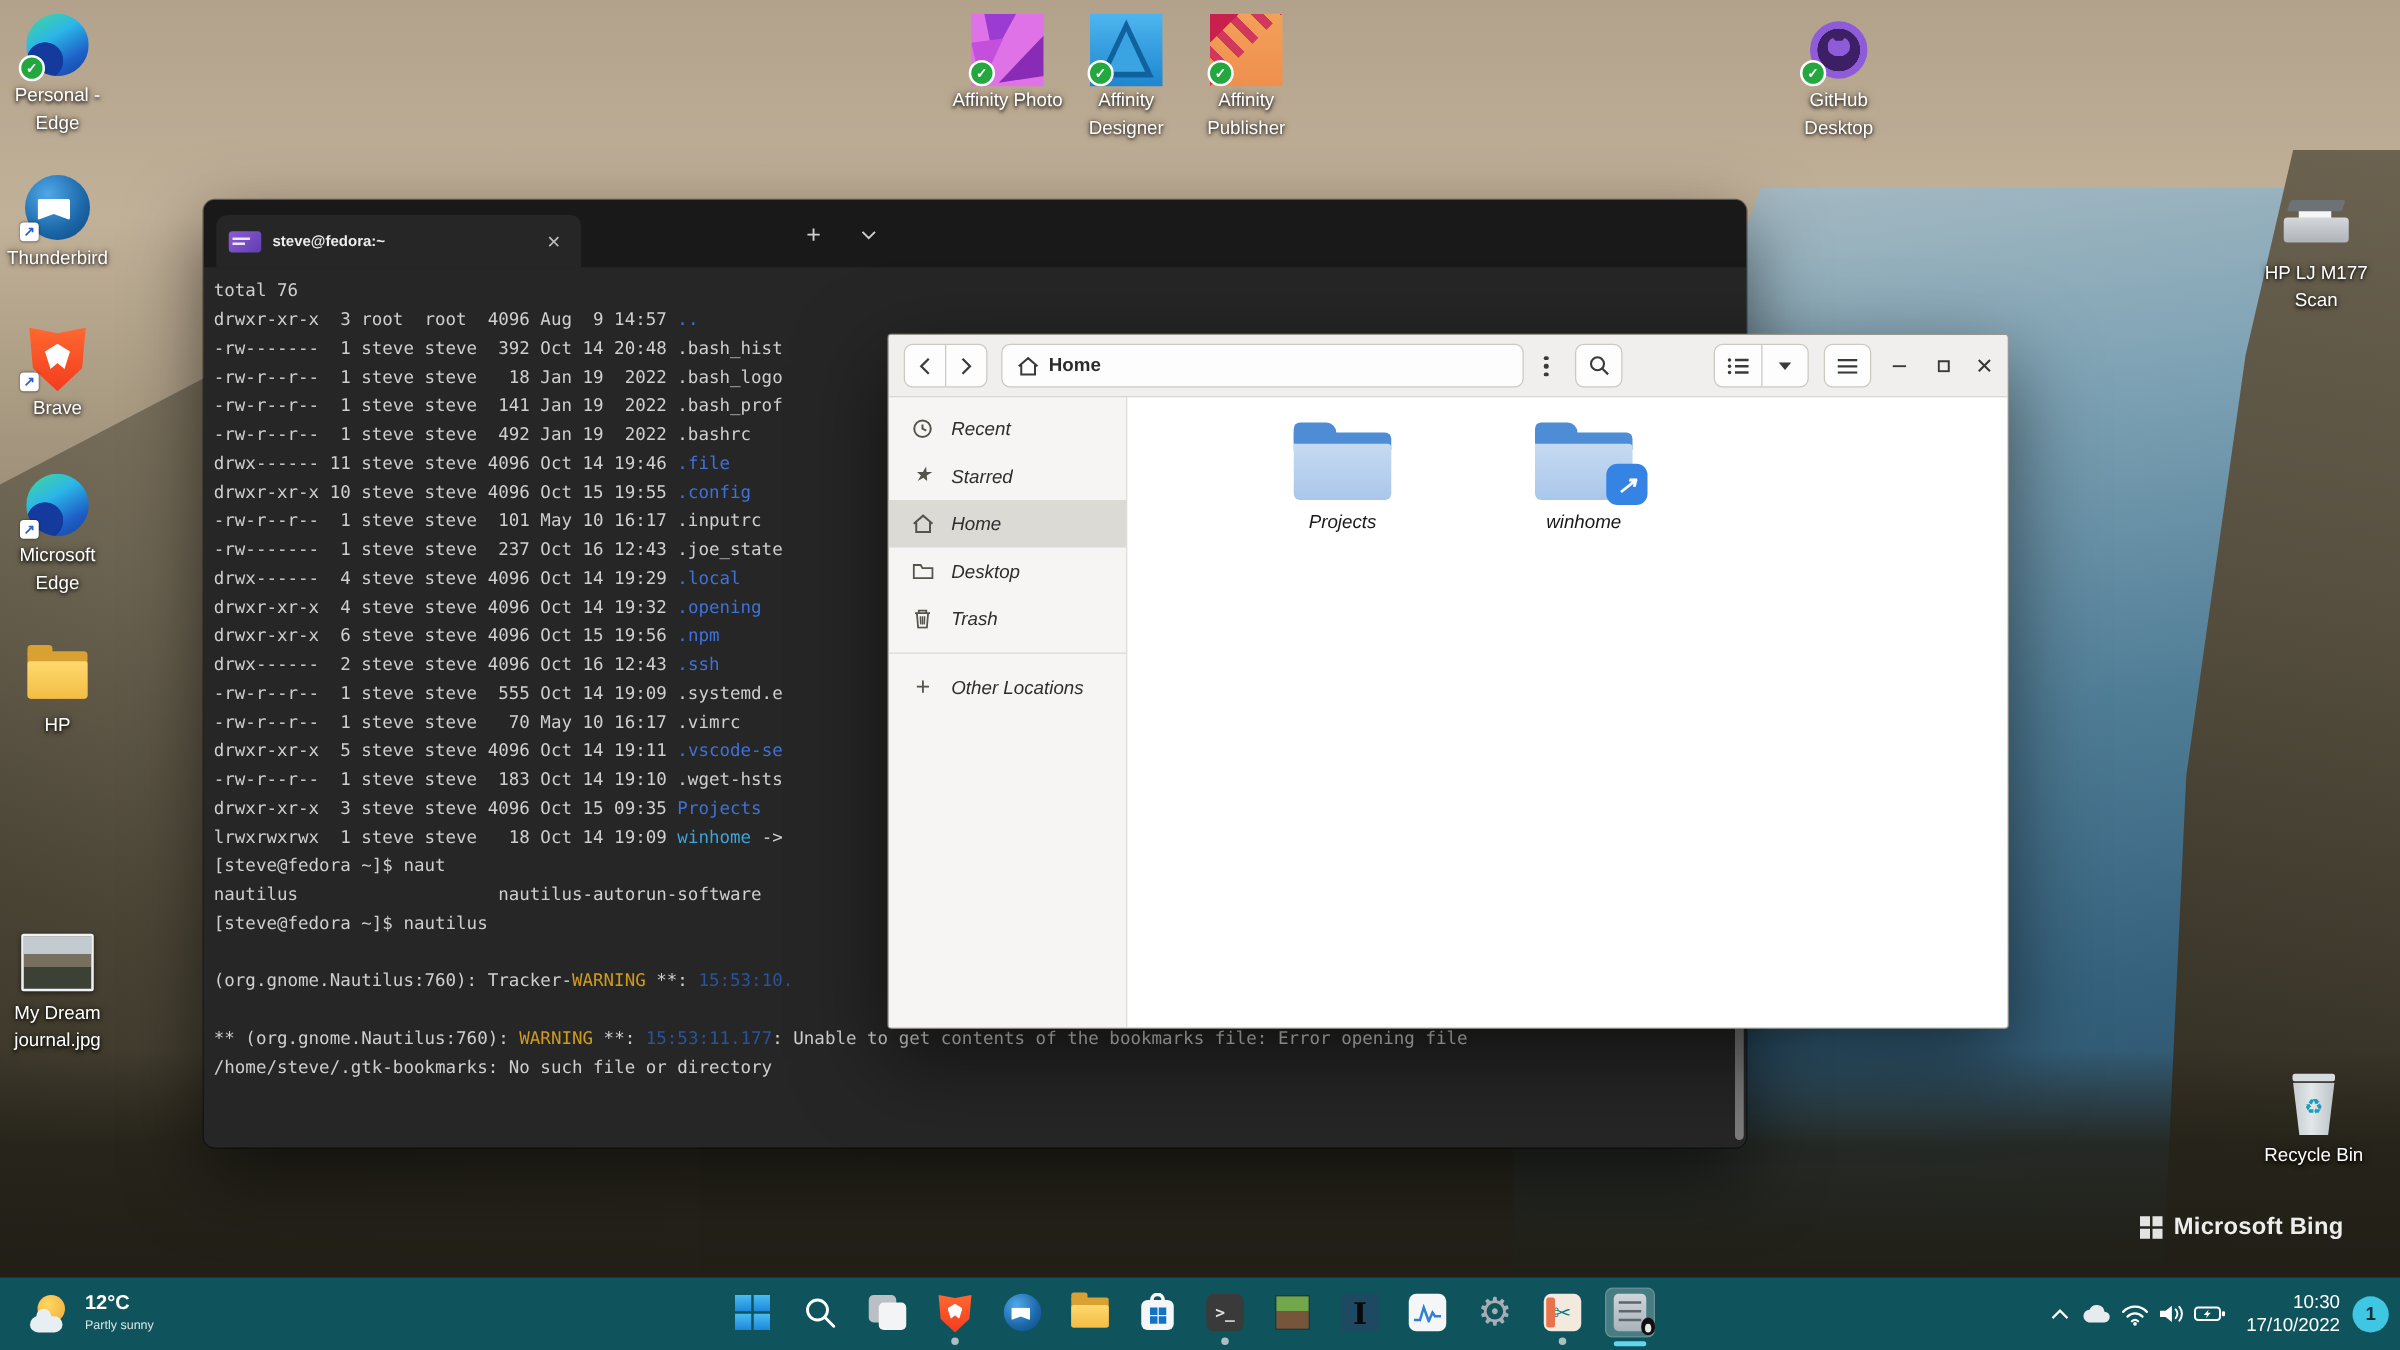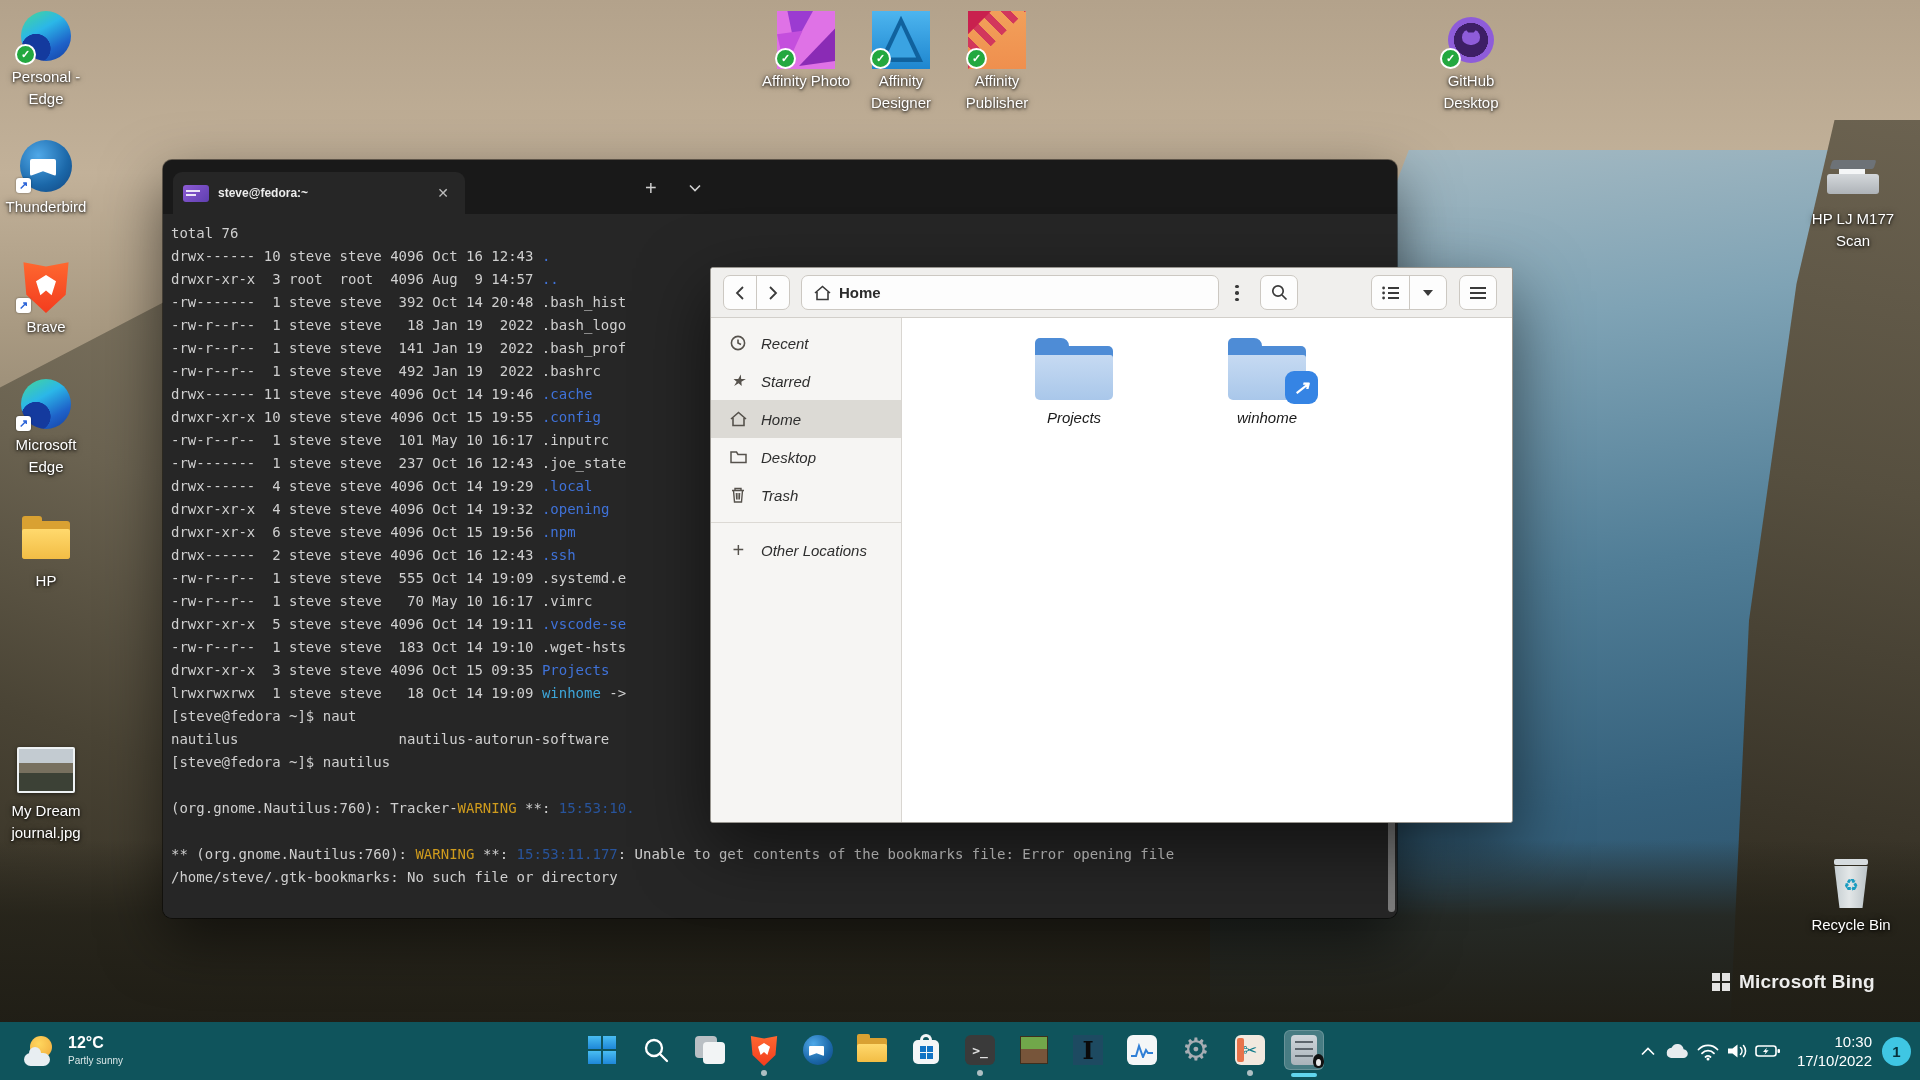--- a/index.html
+++ b/index.html
@@ -94,21 +94,21 @@
   .term-newtab{position:absolute;left:482px;top:18px;color:#cfcfcf;font-size:20px;line-height:20px;}
   .term-ddown{position:absolute;left:526px;top:24px;}
   .term-ctl{position:absolute;top:0;height:54px;width:47px;display:flex;align-items:center;justify-content:center;}
   .term-min{left:1232px;}
   .term-body{position:absolute;left:0;top:54px;right:0;bottom:0;background:#262626;padding:8px 0 0 8px;}
   .term-line{font-family:"DejaVu Sans Mono",monospace;font-size:14px;line-height:23px;white-space:pre;color:#cfcfcf;}
   .term-line .dir{color:#3f72d9;} .term-line .link{color:#3da5d9;}
   .term-line .warn{color:#cf9b1d;} .term-line .time{color:#28549c;}
   .term-scroll{position:absolute;right:2px;bottom:6px;width:7px;height:96px;border-radius:4px;background:#9a9a9a;opacity:.75;}
   
-  .files{position:absolute;left:710px;top:267px;width:803px;height:556px;z-index:4;background:#fff;
+  .files{position:absolute;left:710px;top:267px;width:897px;height:556px;z-index:4;background:#fff;
     border:1px solid #98958f;border-radius:3px;box-shadow:0 24px 70px rgba(0,0,0,.55);box-sizing:border-box;overflow:hidden;}
   .f-head{position:relative;height:49px;background:#f0efed;border-bottom:1px solid #d2cfca;}
   .f-btn{position:absolute;top:7px;height:35px;background:#fdfdfd;border:1px solid #ccc8c2;border-radius:7px;
     display:flex;align-items:center;justify-content:center;box-sizing:border-box;}
   .f-nav{left:12px;width:67px;}
   .f-nav .sep{width:1px;height:33px;background:#ccc8c2;}
   .f-nav .half{width:32px;height:33px;display:flex;align-items:center;justify-content:center;}
   .f-path{left:90px;width:418px;justify-content:flex-start;padding-left:12px;gap:8px;}
   .f-path span{font-size:15px;font-weight:700;color:#2c2c2c;}
   .f-kebab{position:absolute;left:513px;top:12px;width:26px;height:26px;display:flex;flex-direction:column;
@@ -340,27 +340,26 @@
           <polyline points="1,1.5 6,6.5 11,1.5" fill="none" stroke="#cfcfcf" stroke-width="1.6"></polyline>
         </svg>
     </span>
     <span class="term-ctl term-min">
       
     </span>
 
   </div>
   <div class="term-body" id="term-lines">
       <div class="term-line"><span class="fg">total 76</span></div>
-      <div class="term-line"><span class="fg">drwx------ 10 steve steve 4096 Oct 16 12:43 </span><span class="dir">.</span></div>
       <div class="term-line"><span class="fg">drwxr-xr-x  3 root  root  4096 Aug  9 14:57 </span><span class="dir">..</span></div>
       <div class="term-line"><span class="fg">-rw-------  1 steve steve  392 Oct 14 20:48 .bash_hist</span></div>
       <div class="term-line"><span class="fg">-rw-r--r--  1 steve steve   18 Jan 19  2022 .bash_logo</span></div>
       <div class="term-line"><span class="fg">-rw-r--r--  1 steve steve  141 Jan 19  2022 .bash_prof</span></div>
       <div class="term-line"><span class="fg">-rw-r--r--  1 steve steve  492 Jan 19  2022 .bashrc</span></div>
-      <div class="term-line"><span class="fg">drwx------ 11 steve steve 4096 Oct 14 19:46 </span><span class="dir">.cache</span></div>
+      <div class="term-line"><span class="fg">drwx------ 11 steve steve 4096 Oct 14 19:46 </span><span class="dir">.file</span></div>
       <div class="term-line"><span class="fg">drwxr-xr-x 10 steve steve 4096 Oct 15 19:55 </span><span class="dir">.config</span></div>
       <div class="term-line"><span class="fg">-rw-r--r--  1 steve steve  101 May 10 16:17 .inputrc</span></div>
       <div class="term-line"><span class="fg">-rw-------  1 steve steve  237 Oct 16 12:43 .joe_state</span></div>
       <div class="term-line"><span class="fg">drwx------  4 steve steve 4096 Oct 14 19:29 </span><span class="dir">.local</span></div>
       <div class="term-line"><span class="fg">drwxr-xr-x  4 steve steve 4096 Oct 14 19:32 </span><span class="dir">.opening</span></div>
       <div class="term-line"><span class="fg">drwxr-xr-x  6 steve steve 4096 Oct 15 19:56 </span><span class="dir">.npm</span></div>
       <div class="term-line"><span class="fg">drwx------  2 steve steve 4096 Oct 16 12:43 </span><span class="dir">.ssh</span></div>
       <div class="term-line"><span class="fg">-rw-r--r--  1 steve steve  555 Oct 14 19:09 .systemd.e</span></div>
       <div class="term-line"><span class="fg">-rw-r--r--  1 steve steve   70 May 10 16:17 .vimrc</span></div>
       <div class="term-line"><span class="fg">drwxr-xr-x  5 steve steve 4096 Oct 14 19:11 </span><span class="dir">.vscode-se</span></div>

